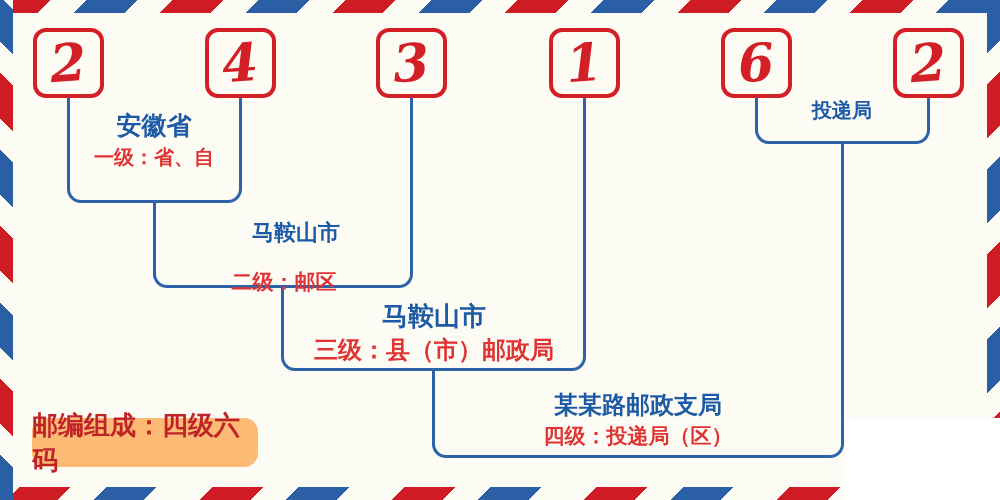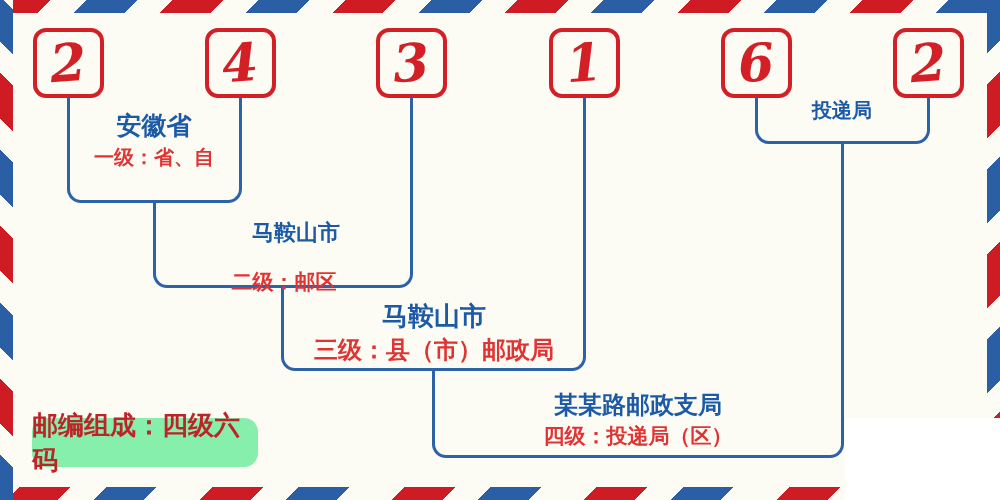--- a/index.html
+++ b/index.html
@@ -72,21 +72,21 @@
     font-family: "Liberation Serif", serif;
   }
   .lbl.red {
     color: #e03434; font-weight: 700;
     font-family: "Liberation Sans", sans-serif;
   }
   
   .badge {
     position: absolute; left: 32px; top: 418px;
     width: 226px; height: 49px; border-radius: 14px;
-    background: #86efac;
+    background: #fdba74;
     display: flex; align-items: center; justify-content: center;
     z-index: 4;
   }
   .badge span {
     font-family: "Liberation Serif", serif;
     font-weight: 700; font-size: 26px; color: #bf2328;
   }
 </style>
 </head>
 <body>

